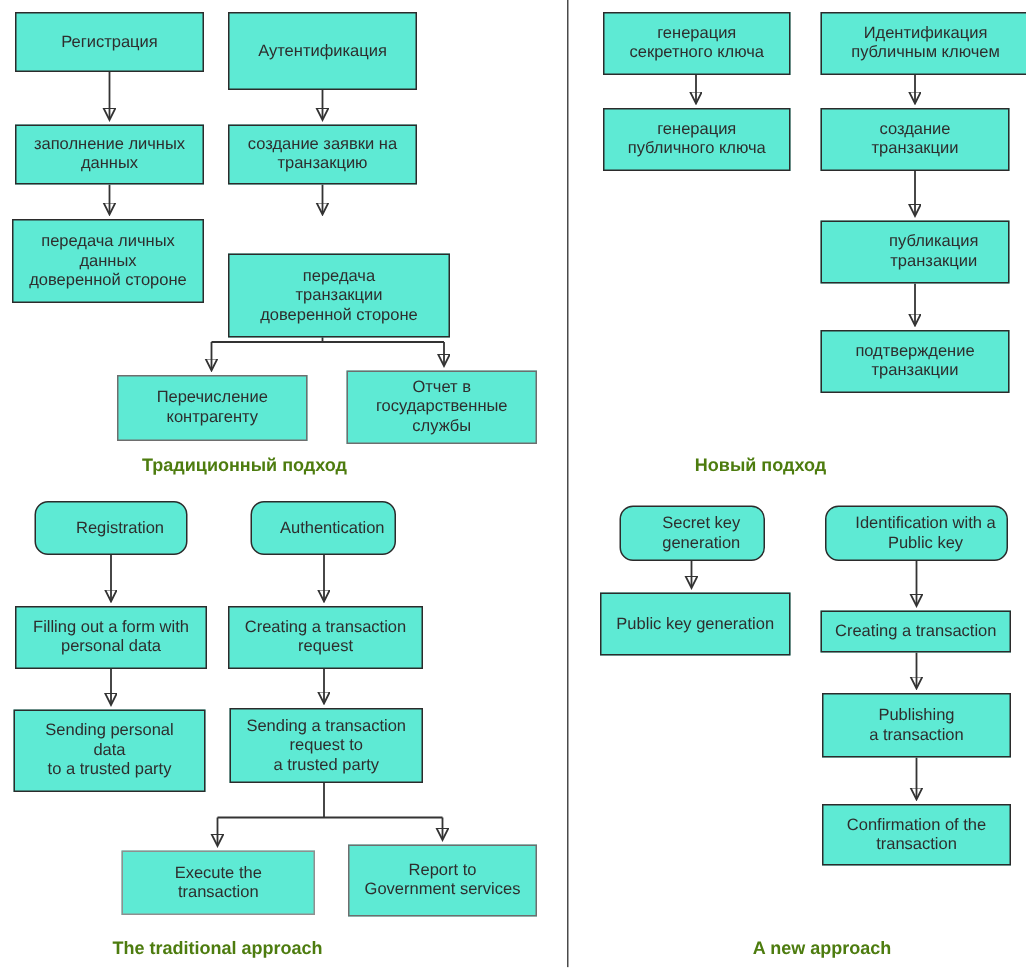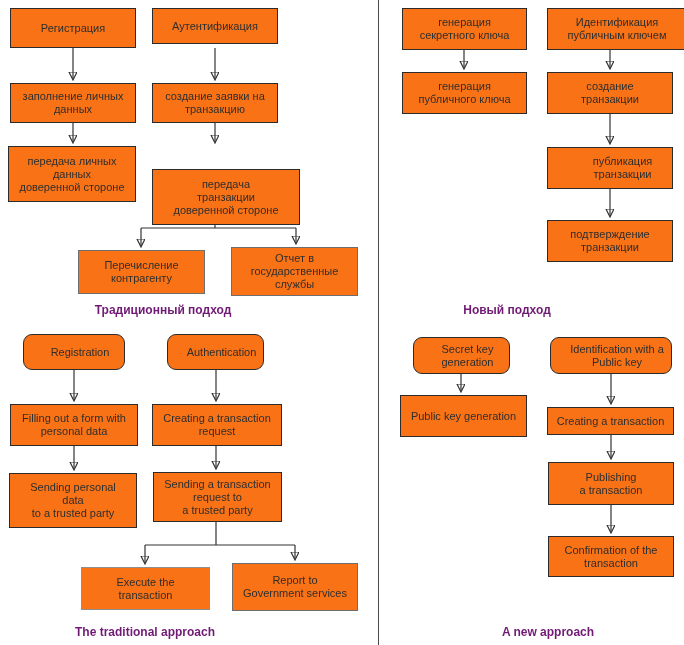--- a/index.html
+++ b/index.html
@@ -7,34 +7,34 @@
     position:relative;
     width:684px;height:645px;
     background:#ffffff;
     font-family:"Liberation Sans", sans-serif;
     color:#2e2e2e;
     overflow:hidden;
   }
   .node{
     position:absolute;
     border:1px solid #2b2b2b;
-    background:#f97316;
+    background:#5eead4;
     display:flex;align-items:center;justify-content:center;
     text-align:center;
     font-size:11px;line-height:13px;
     white-space:pre-line;
     box-sizing:border-box;
     padding:2px 3px;
   }
   .node.gray{border-color:#6e6e6e;}
   .node.gray-light{border-color:#8f8f8f;}
   .node.rounded{border-radius:9px;padding-left:15px;}
   .caption{
     position:absolute;
-    font-size:12px;font-weight:bold;color:#701a75;
+    font-size:12px;font-weight:bold;color:#4d7c0f;
     text-align:center;
   }
   svg.overlay{
     position:absolute;left:0;top:0;width:684px;height:645px;
     pointer-events:none;
   }
   svg.overlay line, svg.overlay path{stroke:#333333;stroke-width:1.2;fill:none;}
   svg.overlay .divider{stroke:#4a4a4a;stroke-width:1;}
 </style>
 </head>
@@ -72,21 +72,21 @@
     <line x1="145" y1="545" x2="145" y2="563" marker-end="url(#ah)"></line>
     <line x1="295" y1="545" x2="295" y2="559" marker-end="url(#ah)"></line>
 
     <line x1="461" y1="374" x2="461" y2="391" marker-end="url(#ah)"></line>
     <line x1="611" y1="374" x2="611" y2="403" marker-end="url(#ah)"></line>
     <line x1="611" y1="435" x2="611" y2="458" marker-end="url(#ah)"></line>
     <line x1="611" y1="505" x2="611" y2="532" marker-end="url(#ah)"></line>
   </svg>
 
   <div class="node" style="left:10px;top:8px;width:126px;height:40px;"><span>Регистрация</span></div>
-  <div class="node" style="left:152px;top:8px;width:126px;height:36px;"><span>Аутентификация</span></div>
+  <div class="node" style="left:152px;top:8px;width:126px;height:52px;"><span>Аутентификация</span></div>
   <div class="node" style="left:10px;top:83px;width:126px;height:40px;"><span>заполнение личных
 данных</span></div>
   <div class="node" style="left:152px;top:83px;width:126px;height:40px;"><span>создание заявки на
 транзакцию</span></div>
   <div class="node" style="left:8px;top:146px;width:128px;height:56px;"><span>передача личных
 данных
 доверенной стороне</span></div>
   <div class="node" style="left:152px;top:146px;width:148px;height:56px;margin-top:23px;"><span>передача
 транзакции
 доверенной стороне</span></div>

